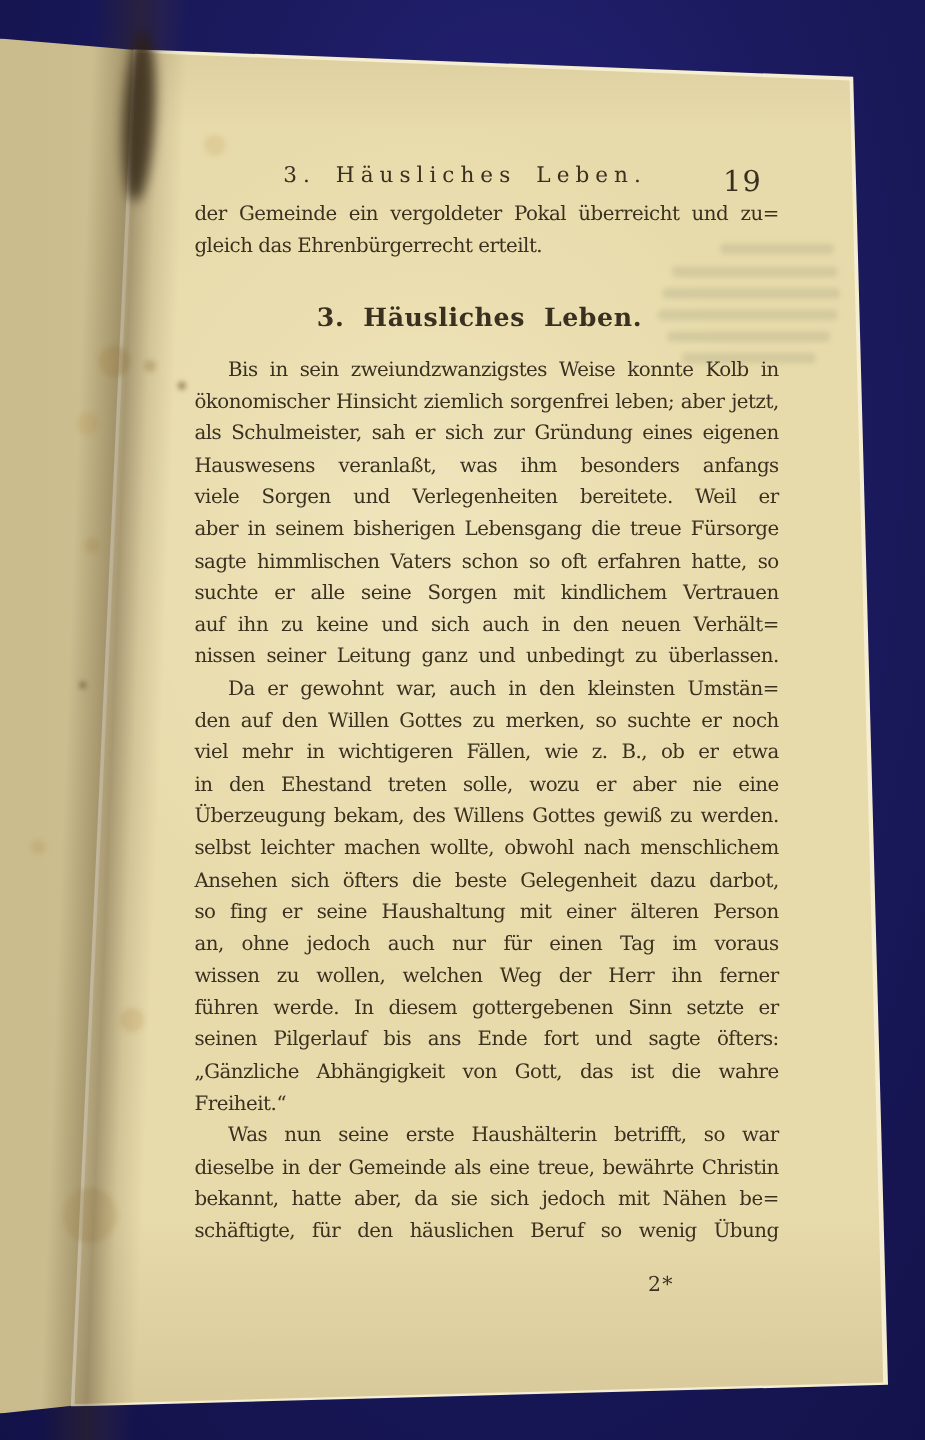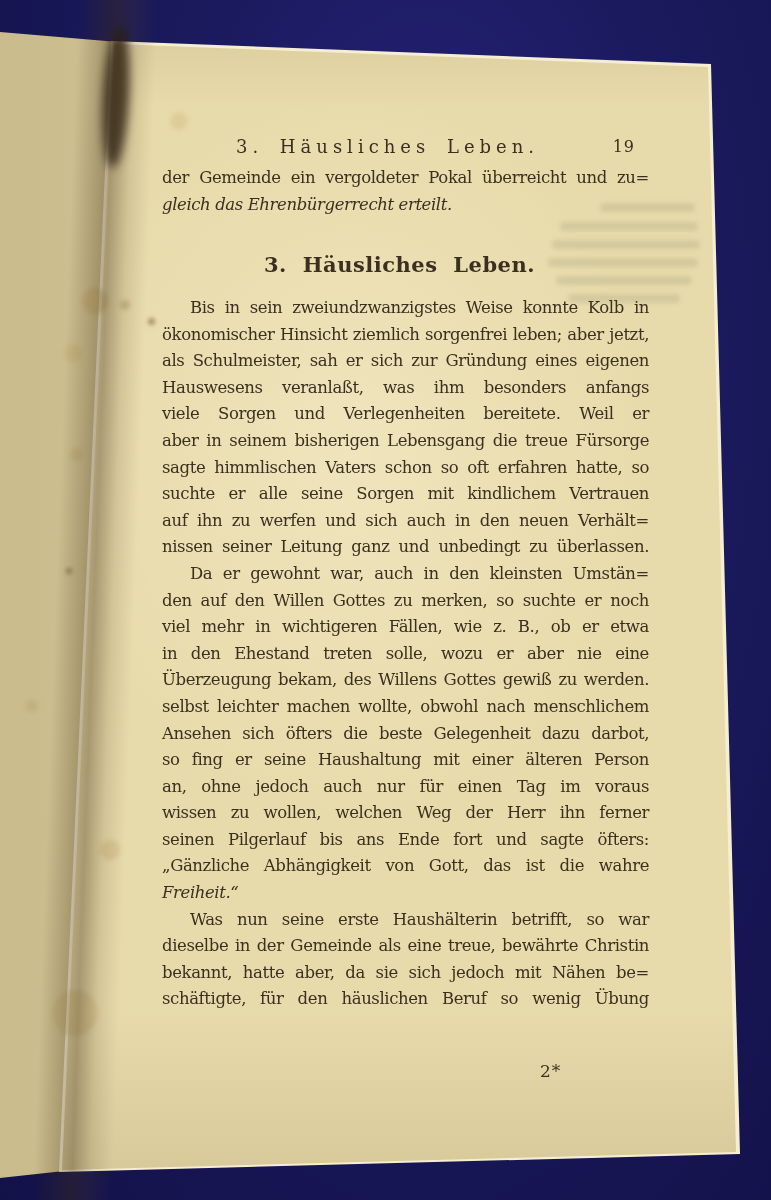--- a/index.html
+++ b/index.html
@@ -50,33 +50,33 @@
   .ghost .g{position:absolute;height:9px;border-radius:4px;background:rgba(112,116,94,0.17);filter:blur(2px);}
 
   
   .content{
     position:absolute;left:145px;top:0;width:487px;height:1200px;
     color:#3a3020;
     margin-left:17px;
   }
   .running-head{position:absolute;top:136px;left:0;right:0;height:26px;font-size:18px;}
   .rh-title{display:block;text-align:center;letter-spacing:5px;word-spacing:6px;transform:translateX(-18px);}
-  .page-num{position:absolute;right:14px;top:1px;font-size:16px;letter-spacing:1px;}
+  .page-num{position:absolute;right:14px;top:1px;font-size:24px;letter-spacing:1px;}
   .continuation{position:absolute;top:165px;left:0;right:0;}
   .section-heading{
     position:absolute;top:252px;left:0;right:0;
     text-align:center;font-weight:bold;font-size:21px;
     letter-spacing:0.5px;word-spacing:8px;transform:translateX(-6px);
   }
   .body{position:absolute;top:295px;left:0;right:0;}
   .line{
     line-height:26.6px;font-size:16.5px;letter-spacing:-0.4px;
     text-align:justify;text-align-last:justify;
   }
-  .line.flush{text-align-last:left;font-style:italic;}
+  .line.flush{text-align-last:left;}
   .line.indent{padding-left:28px;}
   .signature{position:absolute;top:1061px;left:378px;font-size:17px;letter-spacing:1px;}
 </style>
 </head>
 <body>
 
 <div class="photo">
 
   <div class="left-page"></div>
   <div class="page-rim"></div>
@@ -122,34 +122,35 @@
     <div class="body">
       <div>
           <div class="line indent">Bis in sein zweiundzwanzigstes Weise konnte Kolb in</div>
           <div class="line">ökonomischer Hinsicht ziemlich sorgenfrei leben; aber jetzt,</div>
           <div class="line">als Schulmeister, sah er sich zur Gründung eines eigenen</div>
           <div class="line">Hauswesens veranlaßt, was ihm besonders anfangs</div>
           <div class="line">viele Sorgen und Verlegenheiten bereitete. Weil er</div>
           <div class="line">aber in seinem bisherigen Lebensgang die treue Fürsorge</div>
           <div class="line">sagte himmlischen Vaters schon so oft erfahren hatte, so</div>
           <div class="line">suchte er alle seine Sorgen mit kindlichem Vertrauen</div>
-          <div class="line">auf ihn zu werfen und sich auch in den neuen Verhält=</div>
+          <div class="line">auf ihn zu keine und sich auch in den neuen Verhält=</div>
           <div class="line">nissen seiner Leitung ganz und unbedingt zu überlassen.</div>
         </div>
       <div>
           <div class="line indent">Da er gewohnt war, auch in den kleinsten Umstän=</div>
           <div class="line">den auf den Willen Gottes zu merken, so suchte er noch</div>
           <div class="line">viel mehr in wichtigeren Fällen, wie z. B., ob er etwa</div>
           <div class="line">in den Ehestand treten solle, wozu er aber nie eine</div>
           <div class="line">Überzeugung bekam, des Willens Gottes gewiß zu werden.</div>
           <div class="line">selbst leichter machen wollte, obwohl nach menschlichem</div>
           <div class="line">Ansehen sich öfters die beste Gelegenheit dazu darbot,</div>
           <div class="line">so fing er seine Haushaltung mit einer älteren Person</div>
           <div class="line">an, ohne jedoch auch nur für einen Tag im voraus</div>
           <div class="line">wissen zu wollen, welchen Weg der Herr ihn ferner</div>
+          <div class="line">führen werde. In diesem gottergebenen Sinn setzte er</div>
           <div class="line">seinen Pilgerlauf bis ans Ende fort und sagte öfters:</div>
           <div class="line">„Gänzliche Abhängigkeit von Gott, das ist die wahre</div>
           <div class="line flush">Freiheit.“</div>
         </div>
       <div>
           <div class="line indent">Was nun seine erste Haushälterin betrifft, so war</div>
           <div class="line">dieselbe in der Gemeinde als eine treue, bewährte Christin</div>
           <div class="line">bekannt, hatte aber, da sie sich jedoch mit Nähen be=</div>
           <div class="line">schäftigte, für den häuslichen Beruf so wenig Übung</div>
         </div>

